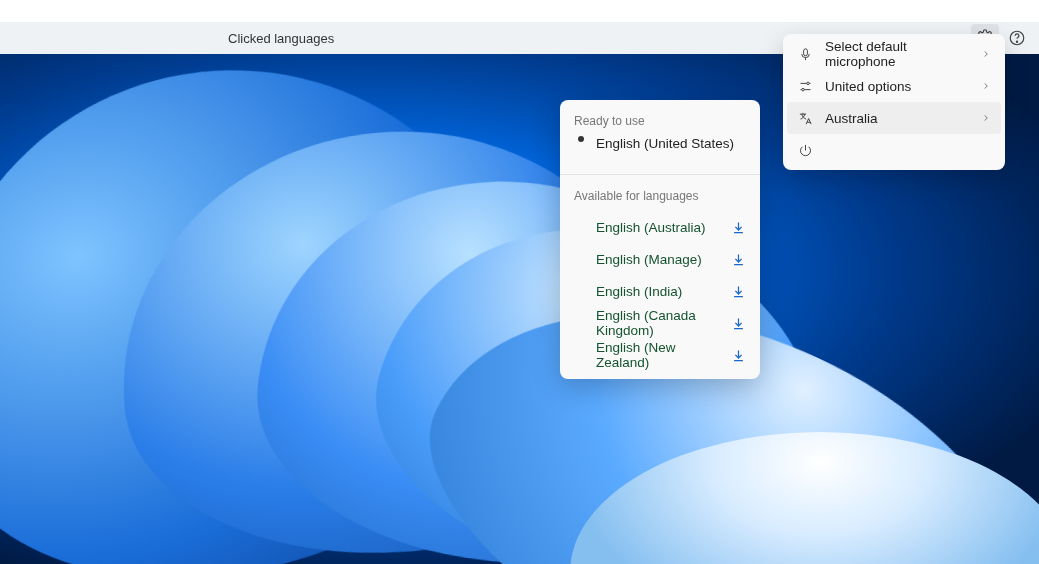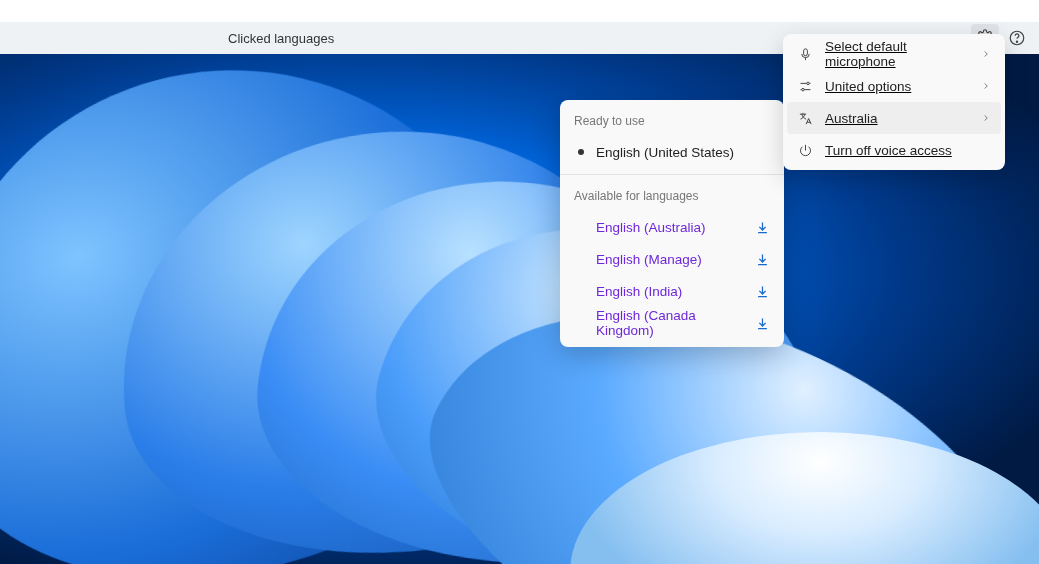--- a/index.html
+++ b/index.html
@@ -42,65 +42,64 @@
     .p6 { width: 500px; height: 200px; left: 570px; top: 400px; background: radial-gradient(ellipse at 50% 15%, #ffffff, #d8ecff 30%, #85bff0 70%); border-radius: 50% 50% 50% 50% / 70% 70% 30% 30%; }
     
     .settings-menu {
       position: absolute; top: 34px; right: 34px;
       width: 222px;
       background: #f9f9f9;
       border-radius: 8px;
       box-shadow: 0 8px 24px rgba(0,0,0,.18);
       padding: 4px;
       z-index: 30;
-      text-decoration: underline;
     }
     .menu-item {
       display: flex; align-items: center;
       height: 32px;
       padding: 0 10px;
       border-radius: 4px; cursor: pointer;
       font-size: 13.5px; color: #222;
       gap: 12px;
     }
     .menu-item.highlighted { background: #eeeeee; }
     .menu-item .label { flex: 1; }
     .menu-icon { width: 16px; height: 16px; display: flex; align-items: center; justify-content: center; color: #444; }
     .chevron { color: #777; }
     
     .lang-panel {
       position: absolute; top: 100px; left: 560px;
-      width: 224px;
+      width: 200px;
       background: #f9f9f9;
       border-radius: 8px;
       box-shadow: 0 8px 28px rgba(0,0,0,.22);
       z-index: 25;
       overflow: hidden;
     }
     .lang-section-label {
       font-size: 12px; color: #777;
       padding: 14px 14px 8px;
     }
     .lang-row {
-      display: flex; align-items: center;
+      display: flex; 
       height: 32px;
       padding: 0 14px 0 18px;
       font-size: 13.5px; color: #222;
       cursor: pointer;
       gap: 12px;
     }
     .lang-row .dot { width: 6px; height: 6px; background: #333; border-radius: 50%; }
     .lang-row .lname { flex: 1; padding-left: 0; }
     .lang-row.ready .lname { padding-left: 0; }
     .lang-divider { height: 1px; background: #e2e2e2; margin: 6px 0 0; }
     .dl-row {
       display: flex; align-items: center;
       height: 32px;
       padding: 0 10px 0 36px;
-      font-size: 13.5px; color: #6d28d9;
+      font-size: 13.5px; color: #14532d;
       cursor: pointer;
     }
     .dl-row .lname { flex: 1; }
     .dl-icon {
       width: 24px; height: 24px;
       border-radius: 4px;
       display: flex; align-items: center; justify-content: center;
       color: #1967d2;
     }
     .lang-panel .pad-bottom { height: 8px; }
@@ -185,21 +184,20 @@
           <path d="M9 6l6 6-6 6"></path>
         </svg>
     </span>
   </div>
   <div class="menu-item">
     <span class="menu-icon">
       <svg width="15" height="15" viewBox="0 0 24 24" fill="none" stroke="#444" stroke-width="1.6">
         <path d="M12 3v9M7 6a8 8 0 1 0 10 0"></path>
       </svg>
     </span>
-    <span class="label">Turn off voice access</span>
   </div>
 </div>
 
 <div class="lang-panel">
   <div class="lang-section-label">Ready to use</div>
   <div class="lang-row ready">
     <span class="dot"></span>
     <span class="lname">English (United States)</span>
   </div>
   <div class="lang-divider"></div>
@@ -230,14 +228,22 @@
     </span>
   </div>
   <div class="dl-row">
     <span class="lname">English (Canada Kingdom)</span>
     <span class="dl-icon">
       <svg width="15" height="15" viewBox="0 0 24 24" fill="none" stroke="#1967d2" stroke-width="2">
           <path d="M12 4v12M7 11l5 5 5-5M5 20h14"></path>
         </svg>
     </span>
   </div>
+  <div class="dl-row">
+    <span class="lname">English (New Zealand)</span>
+    <span class="dl-icon">
+      <svg width="15" height="15" viewBox="0 0 24 24" fill="none" stroke="#1967d2" stroke-width="2">
+          <path d="M12 4v12M7 11l5 5 5-5M5 20h14"></path>
+        </svg>
+    </span>
+  </div>
   <div class="pad-bottom"></div>
 </div>
 
 </body></html>

